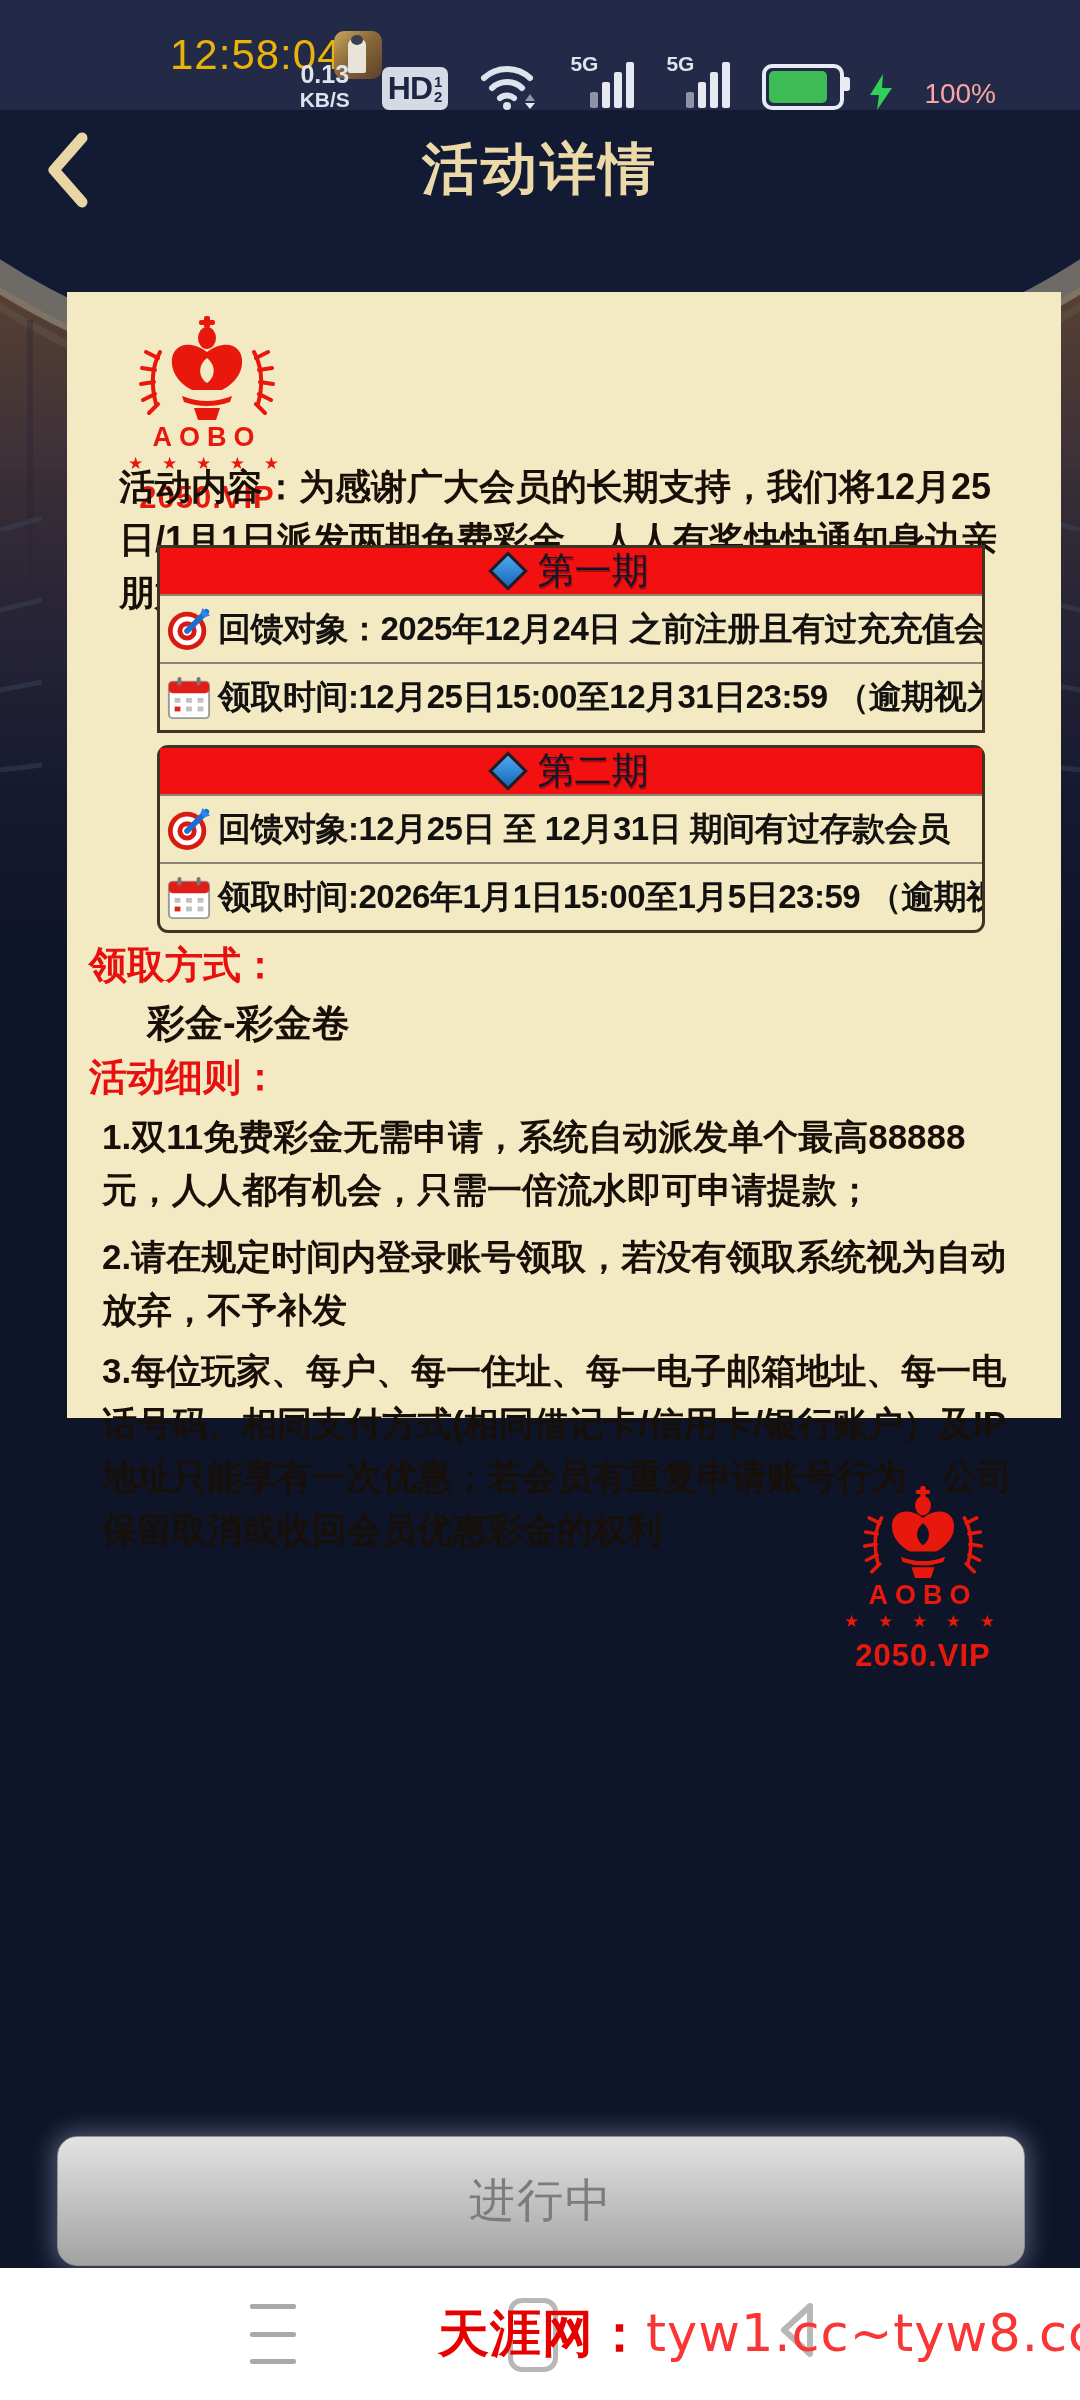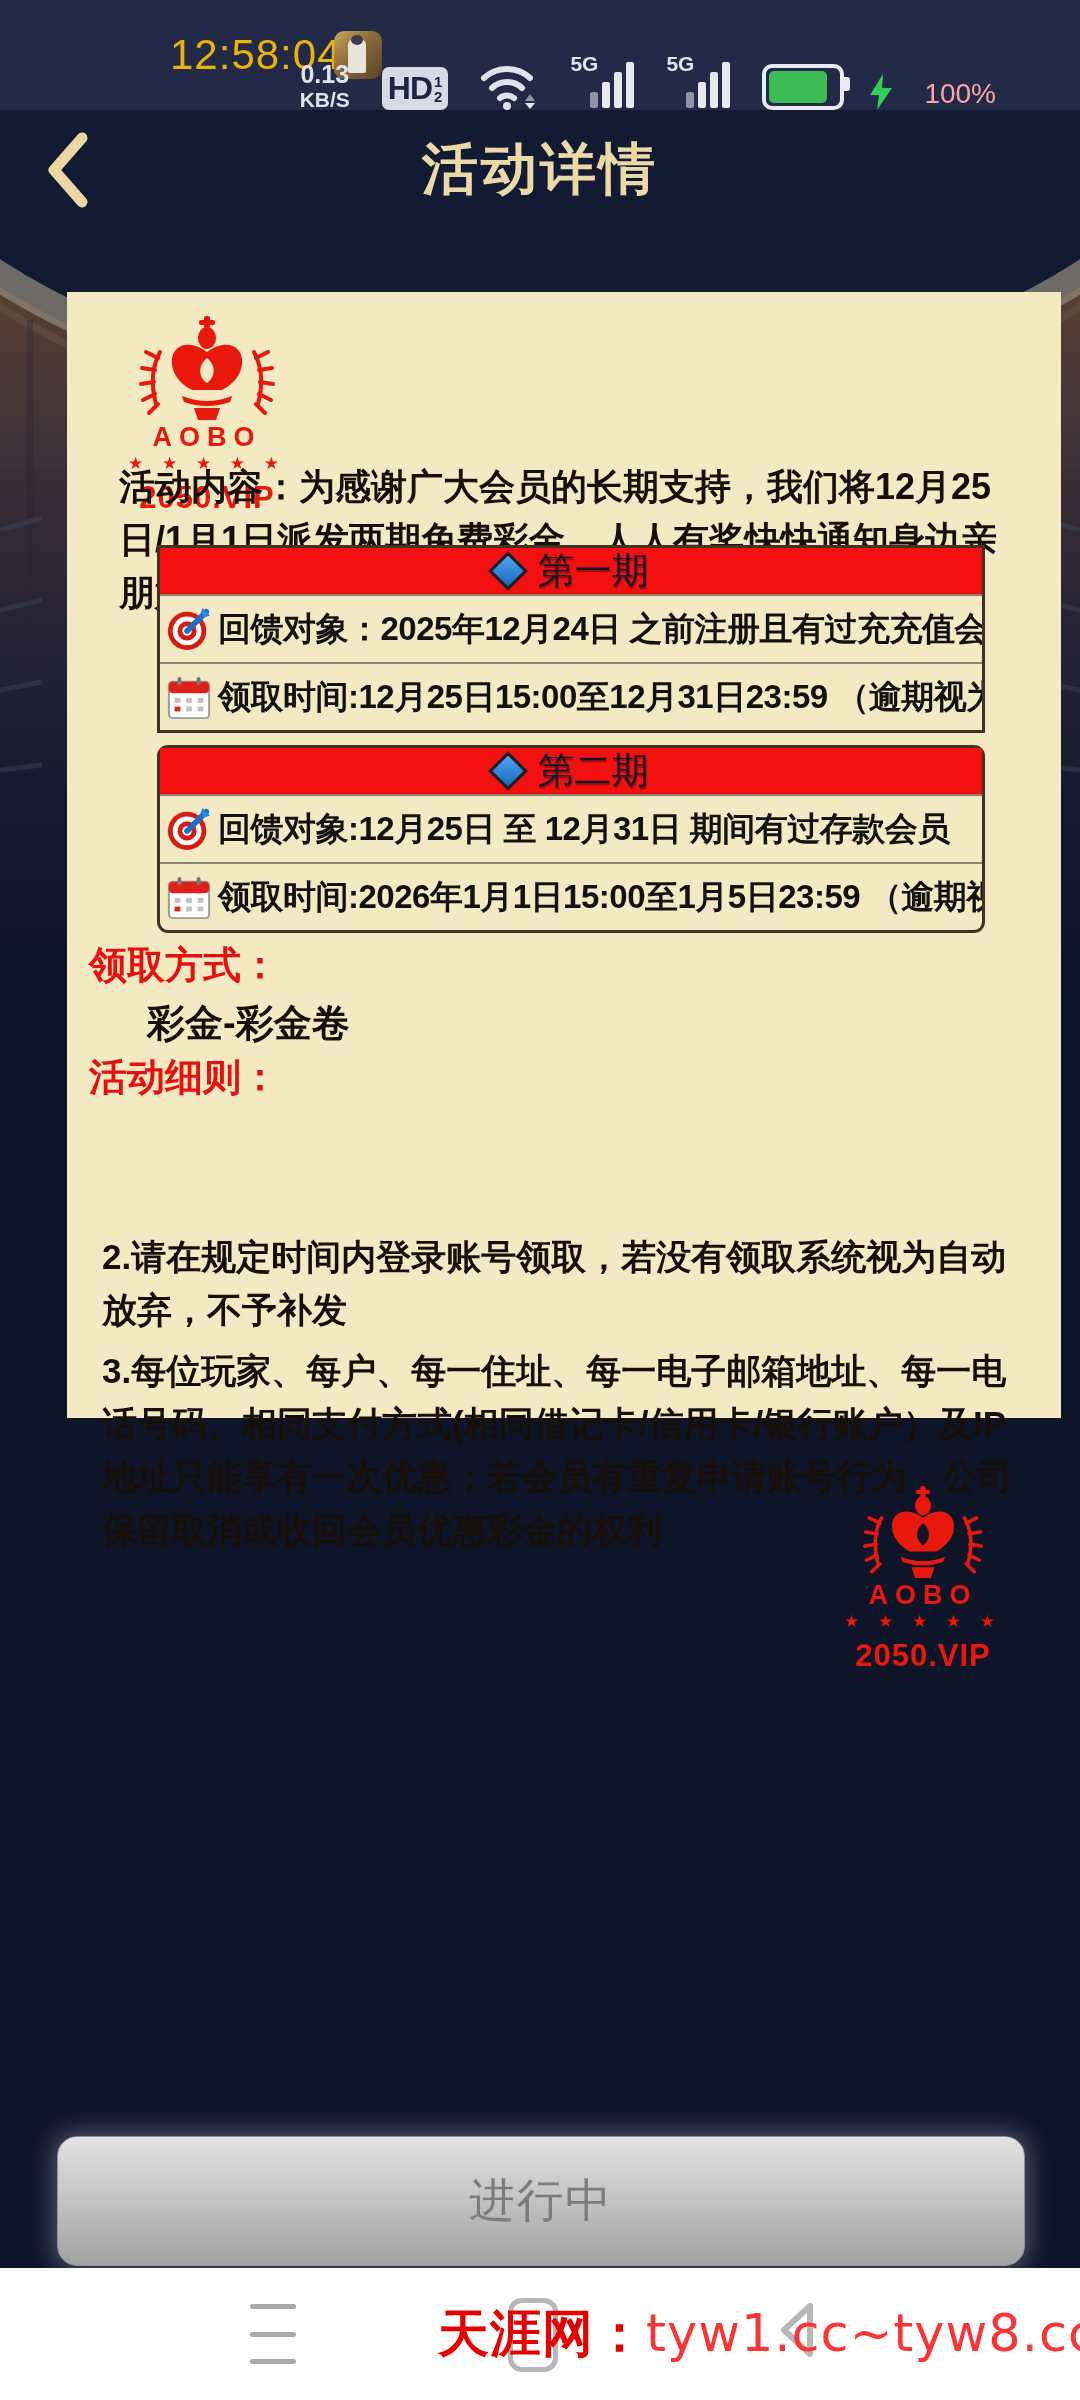--- a/index.html
+++ b/index.html
@@ -280,20 +280,21 @@
         <rect x="9" y="34" width="6" height="5" fill="#e02018"></rect>
       </svg>
       <span class="txt"><span>领取时间:</span><span>2026年1月1日15:00至1月5日23:59 （逾期视为放弃）</span></span>
     </div>
   </div>
 
   <div class="sec-label claim-label">领取方式：</div>
   <div class="claim-value">彩金-彩金卷</div>
 
   <div class="sec-label rules-label">活动细则：</div>
+  <div class="rule rule-1">1.双11免费彩金无需申请，系统自动派发单个最高88888元，人人都有机会，只需一倍流水即可申请提款；</div>
   <div class="rule rule-2">2.请在规定时间内登录账号领取，若没有领取系统视为自动放弃，不予补发</div>
   <div class="rule rule-3">3.每位玩家、每户、每一住址、每一电子邮箱地址、每一电话号码、相同支付方式(相同借记卡/信用卡/银行账户）及IP地址只能享有一次优惠；若会员有重复申请账号行为，公司保留取消或收回会员优惠彩金的权利</div>
 
   <div class="logo logo-bottom">
     <svg width="150" height="96" viewBox="0 0 170 108">
       <g fill="none" stroke="#e8180c" stroke-width="4" stroke-linecap="round">
         <path d="M38 38 q-12 22 -4 52"></path>
         <path d="M36 44 l-12 -6 M33 56 l-13 -2 M32 68 l-13 2 M33 80 l-12 6 M36 90 l-9 9"></path>
         <path d="M132 38 q12 22 4 52"></path>
         <path d="M134 44 l12 -6 M137 56 l13 -2 M138 68 l13 2 M137 80 l12 6 M134 90 l9 9"></path>

